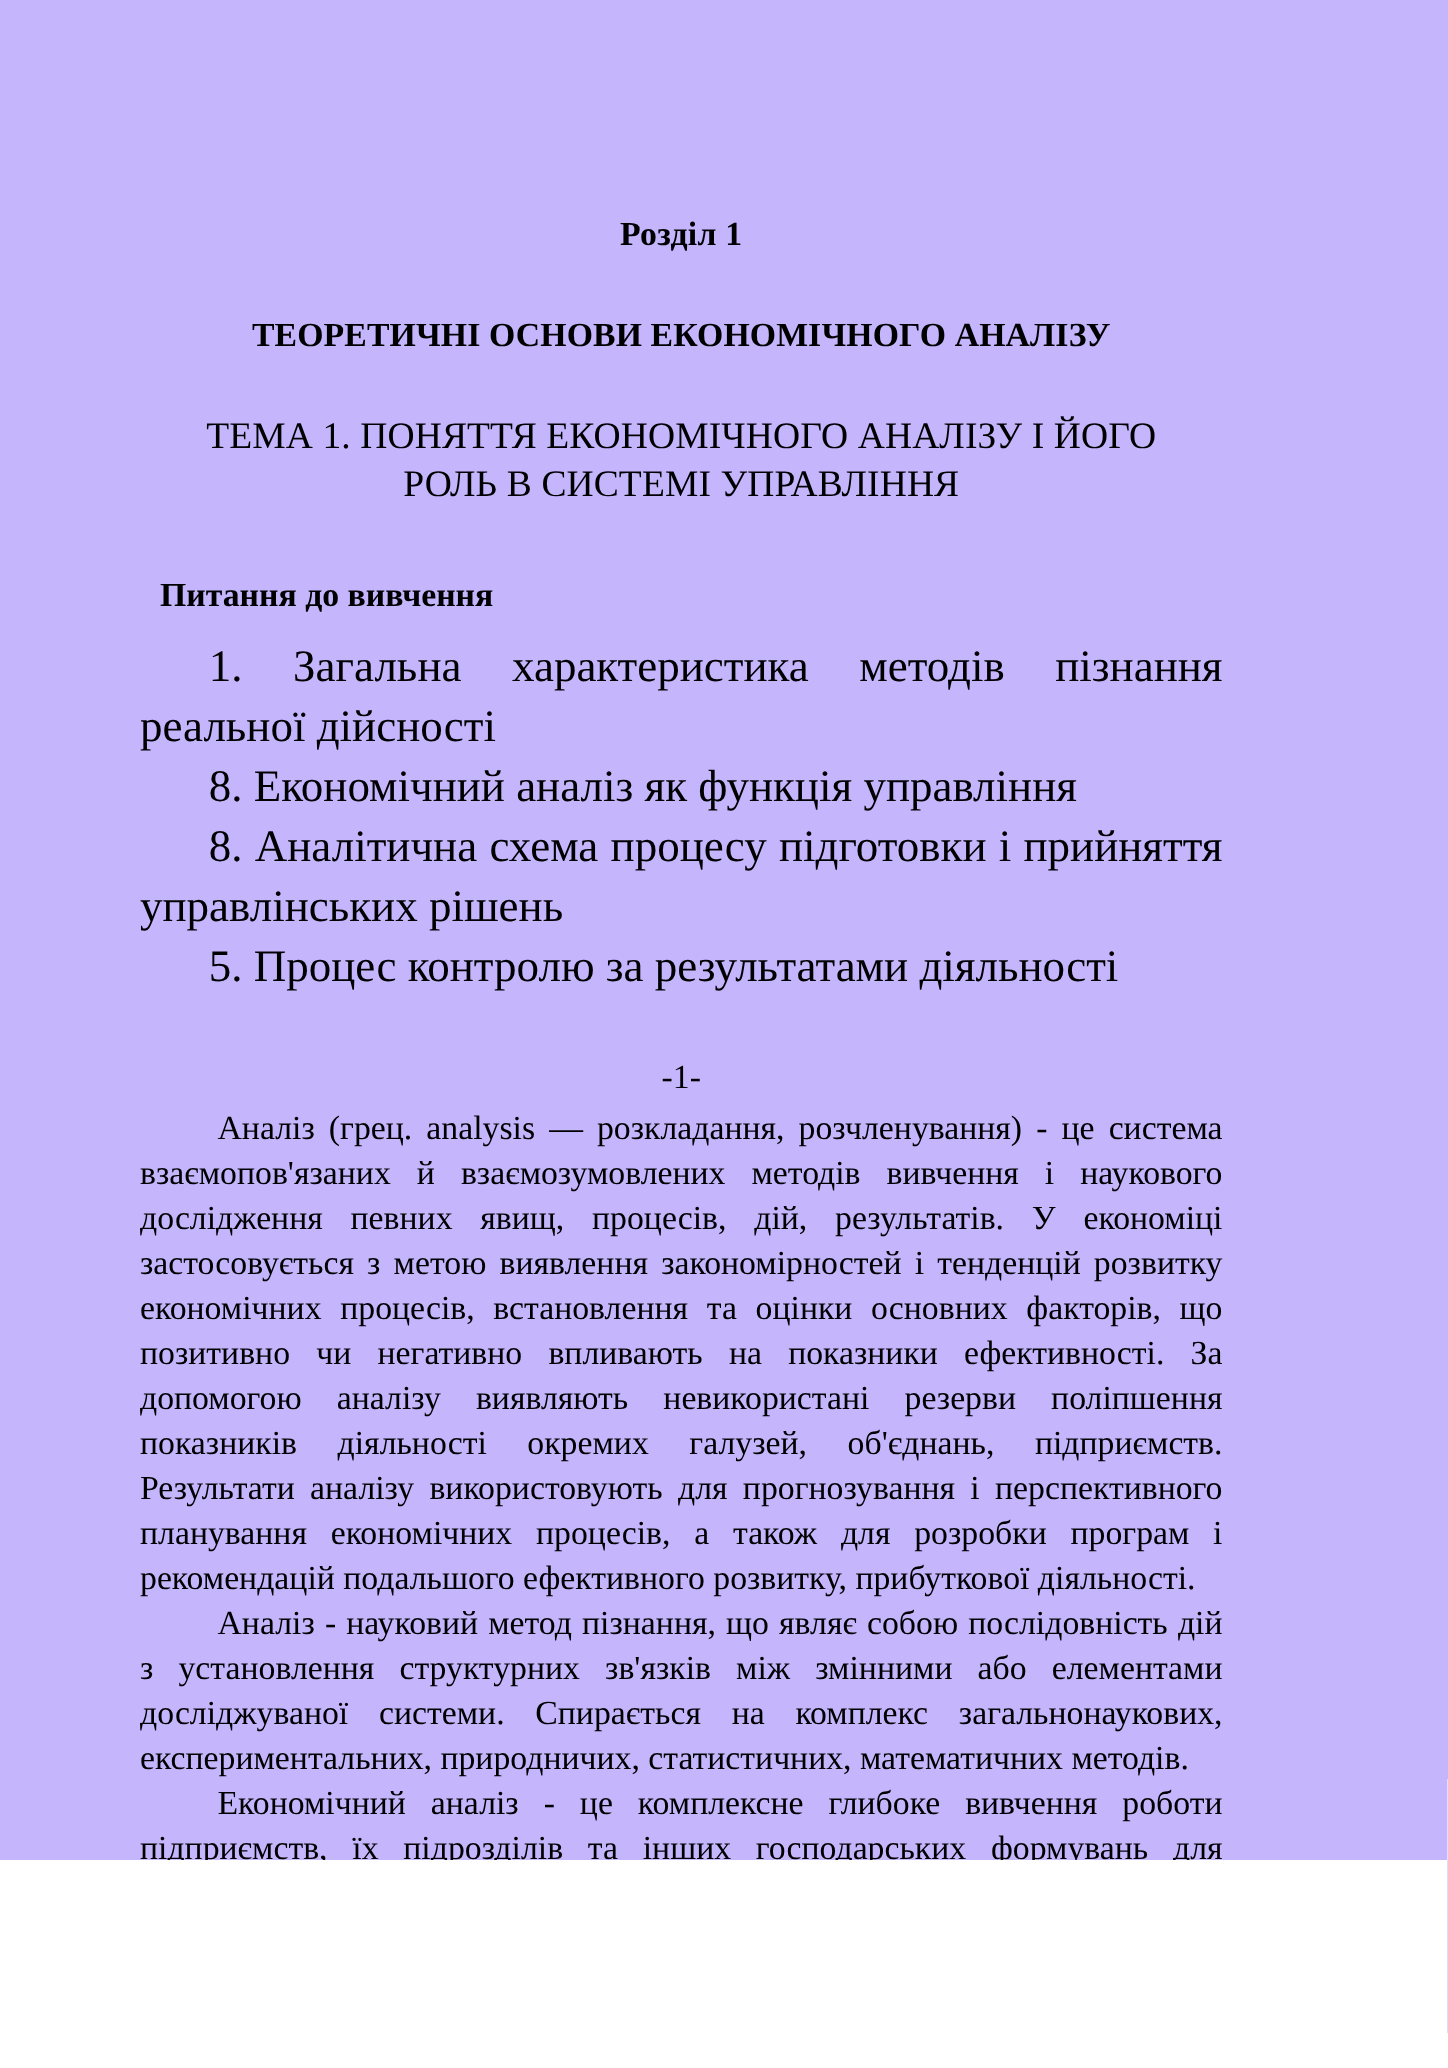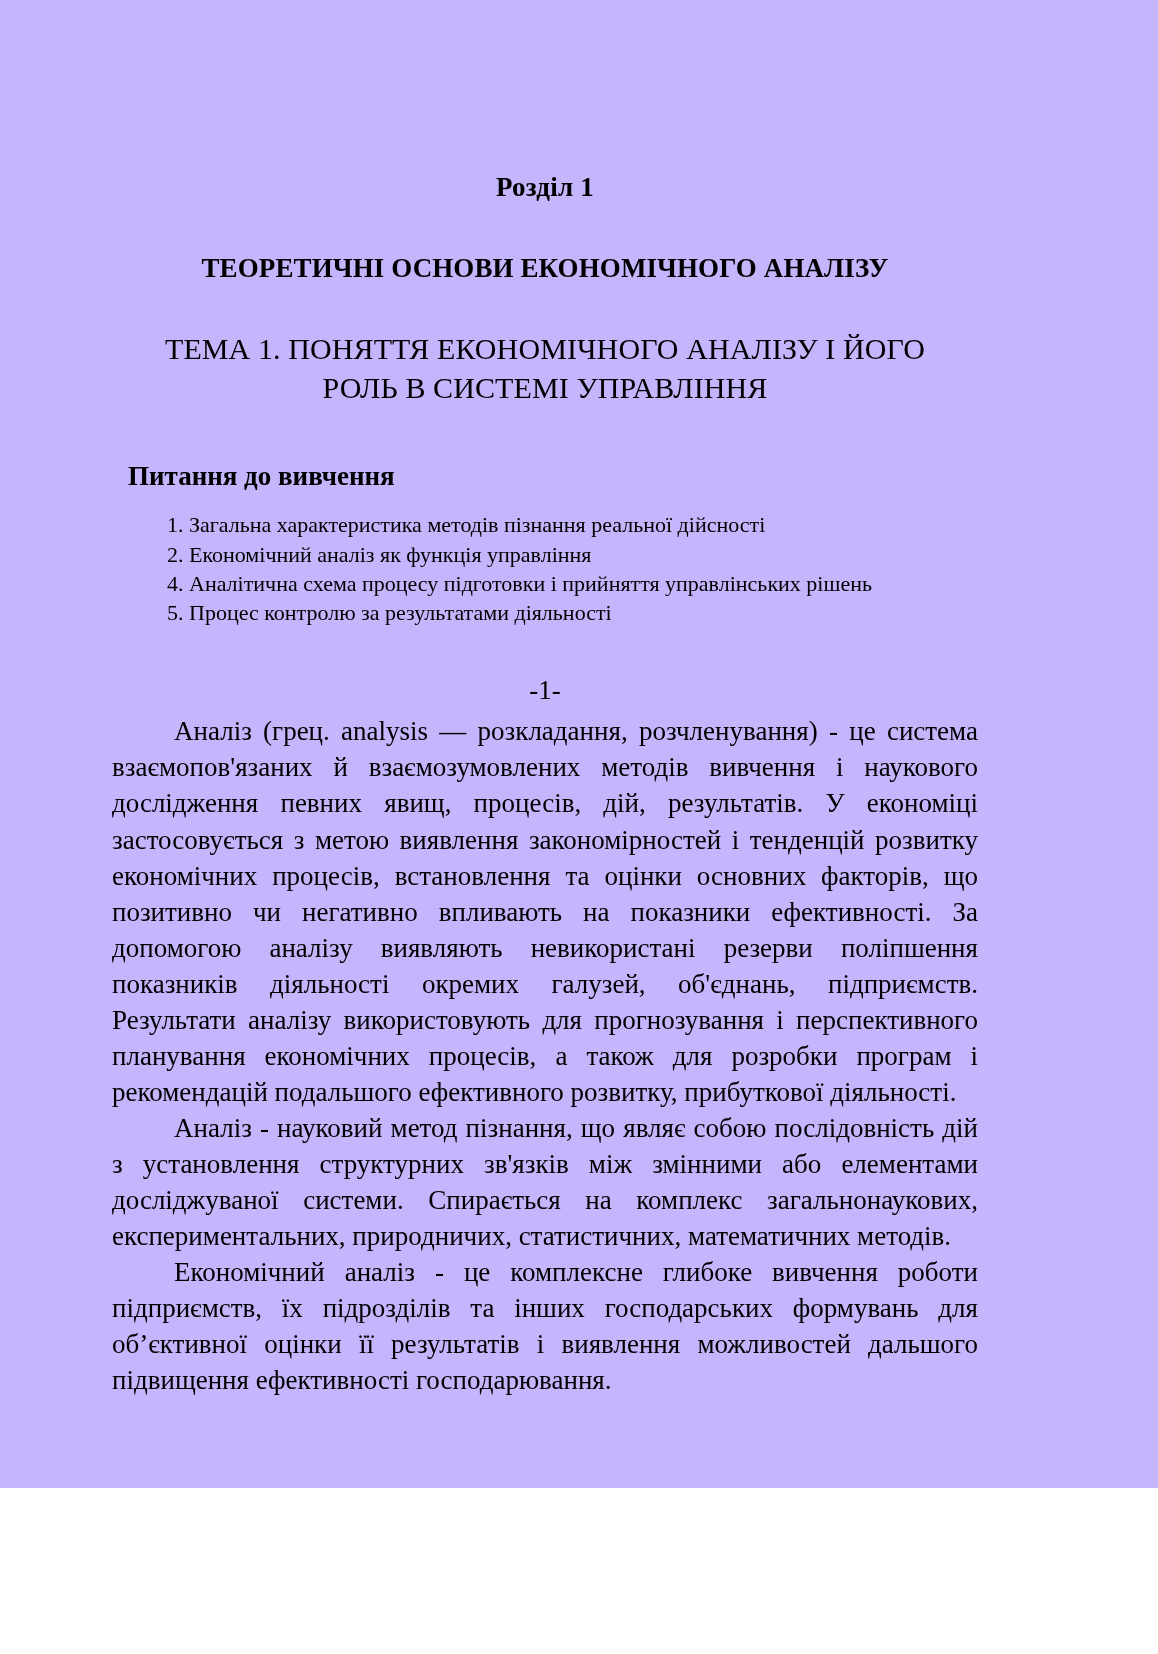--- a/index.html
+++ b/index.html
@@ -74,21 +74,21 @@
     text-align: left;
   }
 
   .questions-list {
     list-style: none;
     margin: 0;
     padding: 0;
   }
 
   .questions-list li {
-    font-size: 22px;
+    font-size: 36px;
     line-height: 1.33;
     text-align: justify;
     text-justify: inter-word;
     text-indent: 55px;
     margin: 0;
   }
 
   
   .section-marker {
     text-align: center;
@@ -139,22 +139,22 @@
     <h3 class="topic-title">
       <span>ТЕМА 1. ПОНЯТТЯ ЕКОНОМІЧНОГО АНАЛІЗУ І ЙОГО</span><br>
       <span>РОЛЬ В СИСТЕМІ УПРАВЛІННЯ</span>
     </h3>
 
     <section class="questions">
       <p class="questions-heading">Питання до вивчення</p>
 
       <ol class="questions-list">
         <li>1. Загальна характеристика методів пізнання реальної дійсності</li>
-        <li>2. Економічний аналіз як функція управління</li>
-        <li class="wrap">4. Аналітична схема процесу підготовки і прийняття управлінських рішень</li>
+        <li>8. Економічний аналіз як функція управління</li>
+        <li class="wrap">8. Аналітична схема процесу підготовки і прийняття управлінських рішень</li>
         <li>5. Процес контролю за результатами діяльності</li>
       </ol>
     </section>
 
     <p class="section-marker">-1-</p>
 
     <p class="body-par first">Аналіз (грец. analysis — розкладання, розчленування) - це система взаємопов'язаних й взаємозумовлених методів вивчення і наукового дослідження певних явищ, процесів, дій, результатів. У економіці застосовується з метою виявлення закономірностей і тенденцій розвитку економічних процесів, встановлення та оцінки основних факторів, що позитивно чи негативно впливають на показники ефективності. За допомогою аналізу виявляють невикористані резерви поліпшення показників діяльності окремих галузей, об'єднань, підприємств. Результати аналізу використовують для прогнозування і перспективного планування економічних процесів, а також для розробки програм і рекомендацій подальшого ефективного розвитку, прибуткової діяльності.</p>
 
     <p class="body-par">Аналіз - науковий метод пізнання, що являє собою послідовність дій з установлення структурних зв'язків між змінними або елементами досліджуваної системи. Спирається на комплекс загальнонаукових, експериментальних, природничих, статистичних, математичних методів.</p>
 

